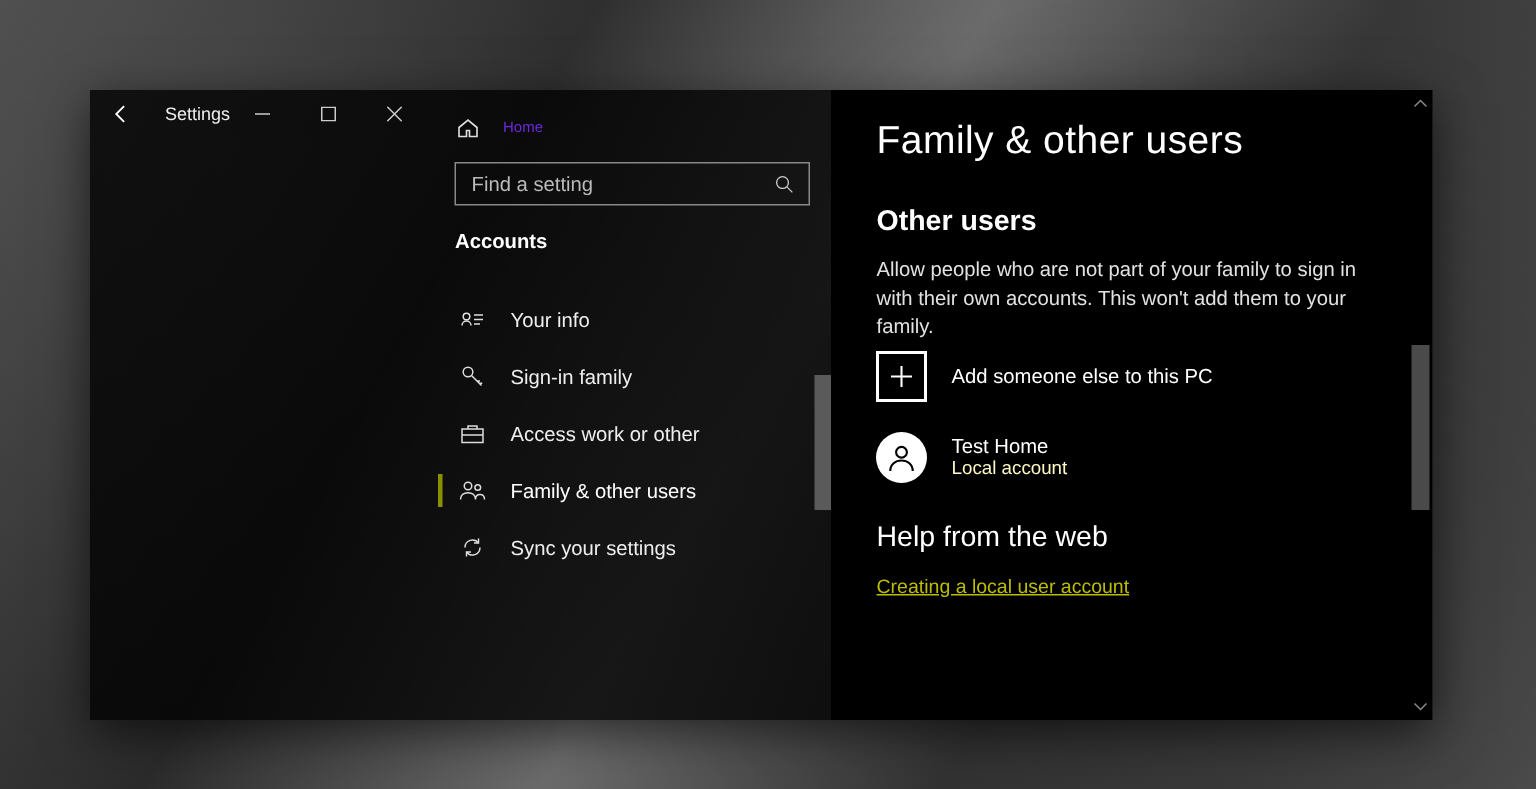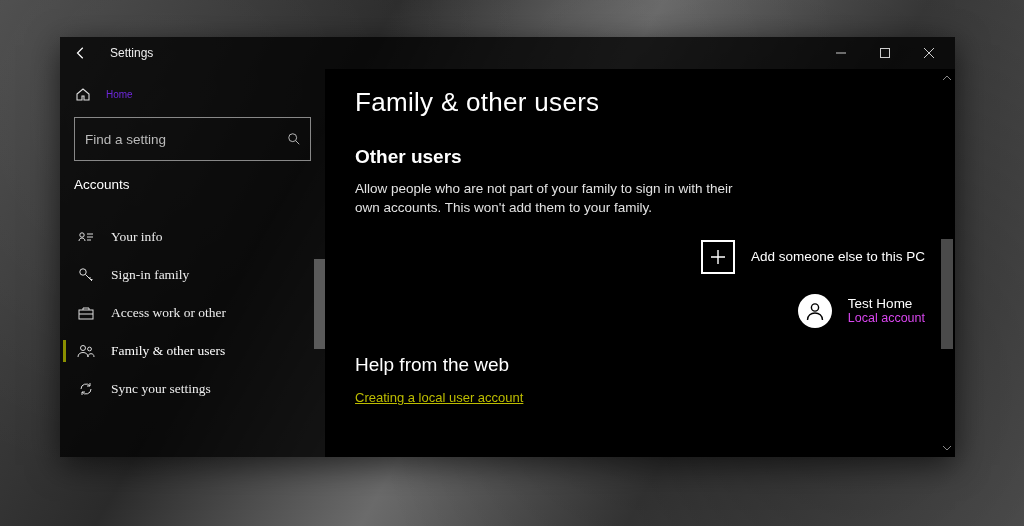--- a/index.html
+++ b/index.html
@@ -12,58 +12,58 @@
   body::before {
     content: "";
     position: absolute; inset: 0;
     background-image: radial-gradient(circle at 15% 20%, rgba(255,255,255,0.05), transparent 40%),
                       radial-gradient(circle at 80% 70%, rgba(0,0,0,0.3), transparent 50%),
                       radial-gradient(circle at 60% 10%, rgba(255,255,255,0.04), transparent 30%);
     pointer-events: none;
   }
   .window {
     position: absolute;
-    left: 60px; top: 37px;
+    left: 60px; top: 60px;
     width: 895px; height: 420px;
     background: rgba(0,0,0,0.78);
     color: #fff;
     display: flex;
-    flex-direction: column;
+    flex-direction: row;
     box-shadow: 0 8px 30px rgba(0,0,0,0.6);
   }
   .titlebar {
     height: 32px;
     display: flex;
     align-items: center;
     padding: 0 4px 0 14px;
     font-size: 12px;
   }
   .titlebar .back { width: 24px; display:flex; align-items:center; }
   .titlebar .title { padding-left: 12px; color: #eee; }
   .titlebar .spacer { flex: 1; }
   .win-btn { width: 44px; height: 32px; display:flex; align-items:center; justify-content:center; color:#ccc; }
   .body { flex: 1; display: flex; overflow: hidden; }
   
   .sidebar { width: 265px; padding: 10px 0 0 0; position: relative; display:flex; flex-direction:column; }
   .home-row { display:flex; align-items:center; gap: 14px; padding: 6px 14px; font-size: 10px; color:#6d28d9; }
   .search-wrap { padding: 8px 14px 14px 14px; }
   .search {
-    width: 100%; height: 44px;
+    width: 100%; height: 29px;
     background: transparent;
     border: 1px solid #888;
     color: #fff;
     padding: 0 34px 0 10px;
     font-size: 13.5px;
     outline: none;
   }
   .search::placeholder { color: #bbb; }
   .search-box { position: relative; }
   .search-icon { position: absolute; right: 10px; top: 50%; transform: translateY(-50%); color:#ccc; }
-  .section-label { padding: 2px 14px 2px 14px; font-size: 13.5px; font-weight: 400; color:#fff; }
-  .nav { margin-top: 24px; flex:1; overflow:hidden;font-family:Liberation Serif, serif; }
+  .section-label { padding: 2px 14px 2px 14px; font-size: 13.5px; font-weight: 700; color:#fff; }
+  .nav { margin-top: 24px; flex:1; overflow:hidden; }
   .nav-item {
     display: flex; align-items: center; gap: 16px;
     padding: 10px 14px 10px 14px;
     font-size: 13.5px; color: #eee;
     border-left: 3px solid transparent;
     position: relative;
   }
   .nav-item.active { color: #fff; }
   .nav-item.active::before {
     content:""; position:absolute; left:0; top:8px; bottom:8px; width:3px; background:#8a8f00;
@@ -73,32 +73,32 @@
     position:absolute; right:0; top:190px; width:11px; height:90px;
     background:#5a5a5a; border-radius:0;
   }
   
   .main {
     flex: 1; background: #000; position: relative; overflow: hidden;
     padding: 18px 30px 0 30px;
   }
   .page-title { font-size: 26px; font-weight: 350; letter-spacing: 0.3px; margin-bottom: 28px; }
   .section-title { font-size: 19px; font-weight: 700; margin-bottom: 12px; }
-  .section-desc { font-size: 13.5px; color: #e2e2e2; max-width: 390px; line-height: 1.4; margin-bottom: 22px; }
-  .add-row, .user-row { display:flex; align-items:center; gap:16px; margin-bottom:20px;justify-content:flex-end; }
+  .section-desc { font-size: 13.5px; color: #e2e2e2; max-width: 390px; line-height: 1.4; margin-bottom: 6px; }
+  .add-row, .user-row { display:flex; align-items:center; gap:16px; margin-bottom:20px; }
   .add-box {
     width: 34px; height: 34px; border: 2px solid #fff; display:flex; align-items:center; justify-content:center;
   }
   .add-label { font-size: 13.5px; }
   .avatar {
     width: 34px; height: 34px; border-radius: 50%; background:#fff; color:#000;
     display:flex; align-items:center; justify-content:center;
   }
   .user-info .uname { font-size: 13.5px; color:#fff; }
-  .user-info .utype { font-size: 12.5px; color:#d946ef; }
+  .user-info .utype { font-size: 12.5px; color:#fef9c3; }
   .help-title { font-size: 19px; font-weight: 400; margin-top: 26px; margin-bottom: 12px; }
   .help-link { font-size: 13px; color: #bdbd00; text-decoration: underline; }
   .main-scroll-top, .main-scroll-bottom {
     position:absolute; right:2px; width:12px; height:14px; display:flex; align-items:center; justify-content:center; color:#888;
   }
   .main-scroll-top { top:2px; }
   .main-scroll-bottom { bottom:2px; }
   .main-scroll-thumb { position:absolute; right:2px; top:170px; width:12px; height:110px; background:#4a4a4a; }
   svg { display:block; }
 </style>

